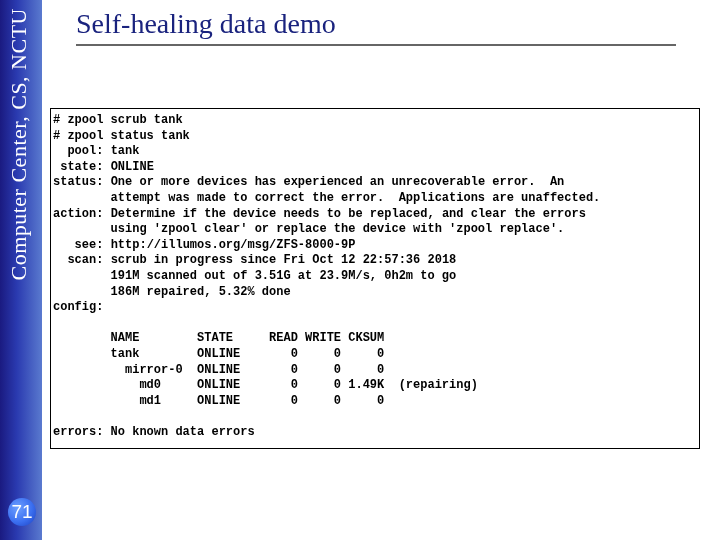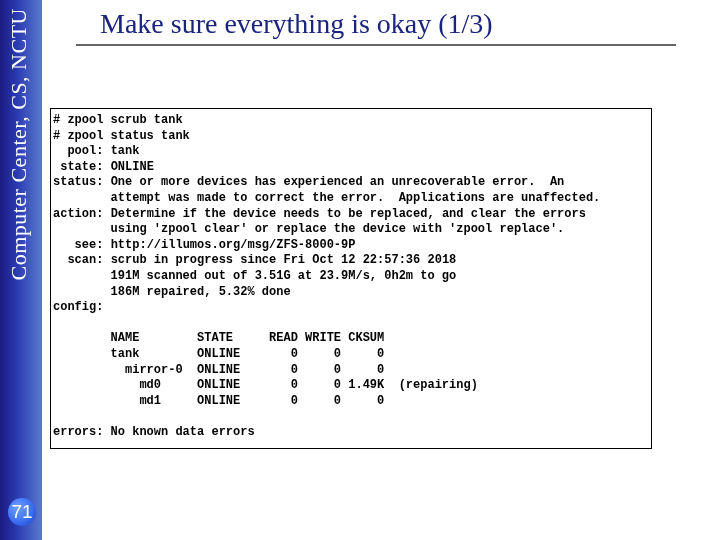--- a/index.html
+++ b/index.html
@@ -4,35 +4,35 @@
 <style>
   * { box-sizing: border-box; margin: 0; padding: 0; }
   html, body { width: 720px; height: 540px; overflow: hidden; font-family: "Times New Roman", serif; background: #fff; }
   .slide { position: relative; width: 720px; height: 540px; background: #fff; }
   .vband { position: absolute; left: 0; top: 0; width: 42px; height: 540px; background: linear-gradient(to right, #1a1a80 0%, #2a3ab0 40%, #5a7acf 100%); }
   .vband-text { color: #fff; font-size: 22px; font-family: "Times New Roman", serif; writing-mode: vertical-rl; text-orientation: sideways; transform: rotate(180deg); position: absolute; left: 6px; top: 8px; white-space: nowrap; letter-spacing: 0.5px; }
   .title-block { position: absolute; left: 76px; top: 8px; right: 20px; }
   .title-line1 { color: #1a237e; font-size: 28px; font-family: "Times New Roman", serif; }
   .title-line2 { color: #1a237e; font-size: 28px; font-family: "Times New Roman", serif; padding-left: 24px; }
   .title-rule { border: none; border-top: 2px solid #666; margin-top: 4px; width: 600px; }
-  .terminal { position: absolute; left: 50px; top: 108px; width: 602px; border: 1.5px solid #000; background: #fff; font-family: "Courier New", monospace; font-size: 12px; line-height: 1.3; color: #000; padding: 4px 6px 8px 2px; white-space: pre; }
+  .terminal { position: absolute; left: 50px; top: 108px; width: 650px; border: 1.5px solid #000; background: #fff; font-family: "Courier New", monospace; font-size: 12px; line-height: 1.3; color: #000; padding: 4px 6px 8px 2px; white-space: pre; }
   .term-bold { font-weight: bold; }
   .pagecircle { position: absolute; left: 8px; top: 498px; width: 28px; height: 28px; border-radius: 50%; background: radial-gradient(circle at 35% 35%, #6ea0ff 0%, #3b6ff0 55%, #1a3fc0 100%); color: #fff; font-size: 19px; display: flex; align-items: center; justify-content: center; font-family: Arial, sans-serif; }
 </style>
 </head>
 <body>
 
 <div class="slide">
 
   <div class="vband">
     <div class="vband-text">Computer Center, CS, NCTU</div>
   </div>
 
   <div class="title-block">
-    <div class="title-line2">Make sure everything is okay (1/3)</div>
+    <div class="title-line1">Self-healing data demo</div>
     <hr class="title-rule">
   </div>
 
   <div class="terminal"><span class="term-bold"># zpool scrub tank</span>
 <span class="term-bold"># zpool status tank</span>
 <span class="term-bold">  pool:</span> <span class="term-bold">tank</span>
 <span class="term-bold"> state:</span> <span class="term-bold">ONLINE</span>
 <span class="term-bold">status:</span> <span class="term-bold">One or more devices has experienced an unrecoverable error.  An</span>
 <span class="term-bold">        attempt was made to correct the error.  Applications are unaffected.</span>
 <span class="term-bold">action:</span> <span class="term-bold">Determine if the device needs to be replaced, and clear the errors</span>

